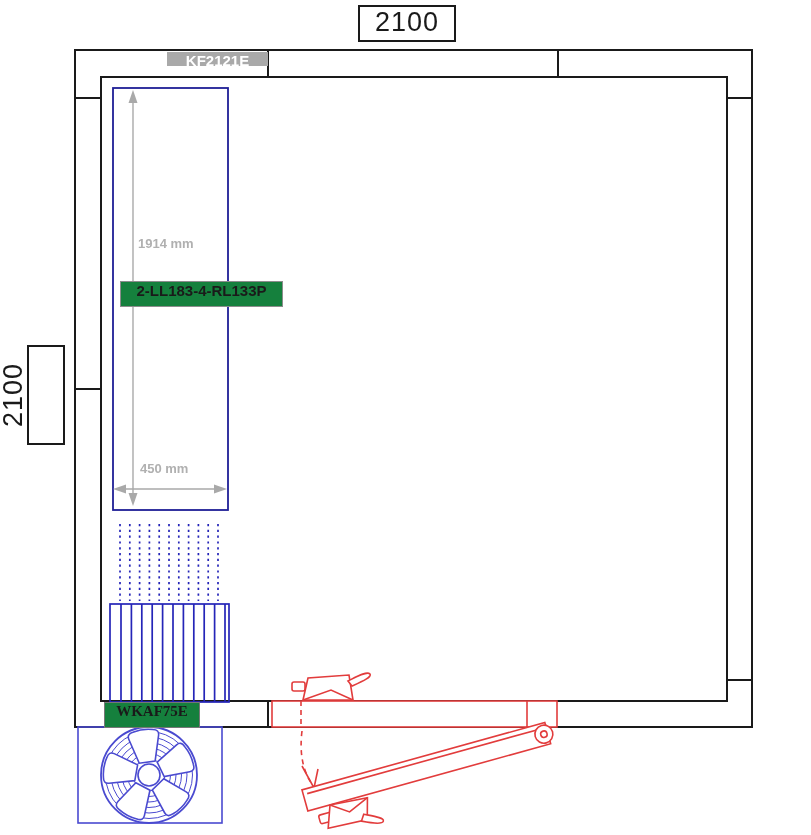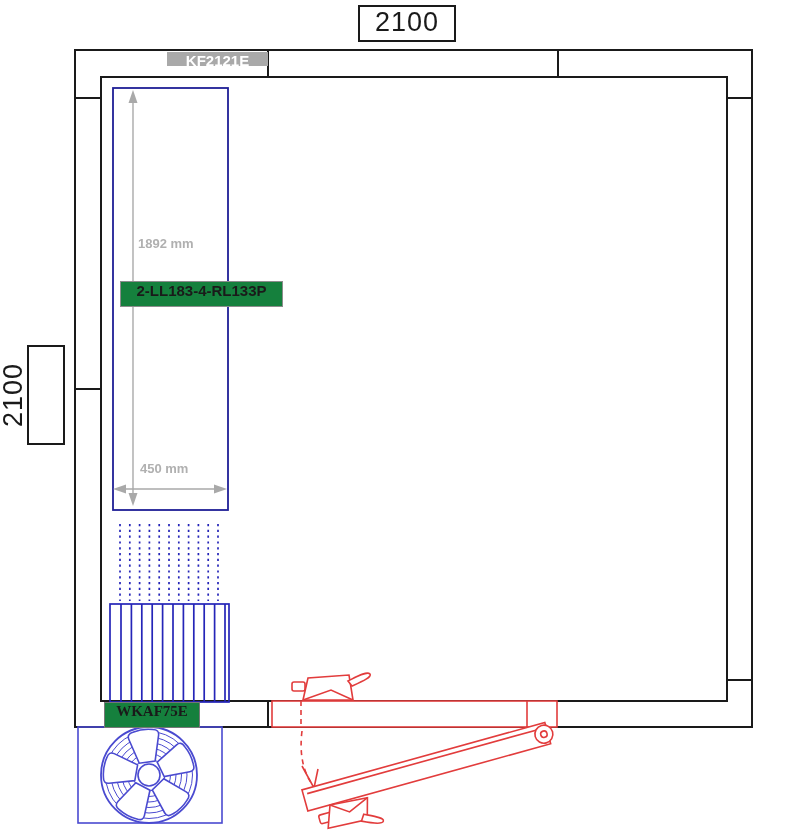--- a/index.html
+++ b/index.html
@@ -169,21 +169,21 @@
 
   <div class="lbl dim-box dim-box-left" style="left:27px;top:345px;width:38px;height:100px;">
     <span>2100</span>
   </div>
 
   <div class="lbl panel-tag" style="left:167px;top:52px;width:101px;height:14px;">
     <span>KF2121E</span>
   </div>
 
   <div class="lbl dim-text" style="left:138px;top:236px;height:16px;">
-    <span>1892 mm</span>
+    <span>1914 mm</span>
   </div>
 
   <div class="lbl part-tag" style="left:120px;top:281px;width:163px;height:26px;">
     <span>2-LL183-4-RL133P</span>
   </div>
 
   <div class="lbl dim-text" style="left:140px;top:461px;height:16px;">
     <span>450 mm</span>
   </div>
 

